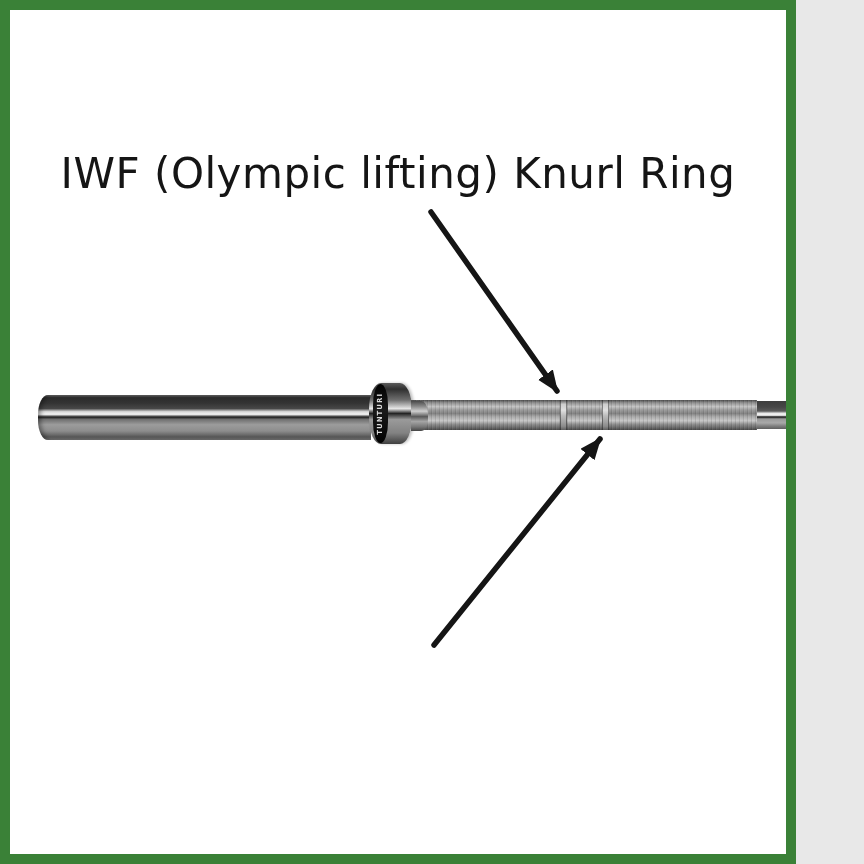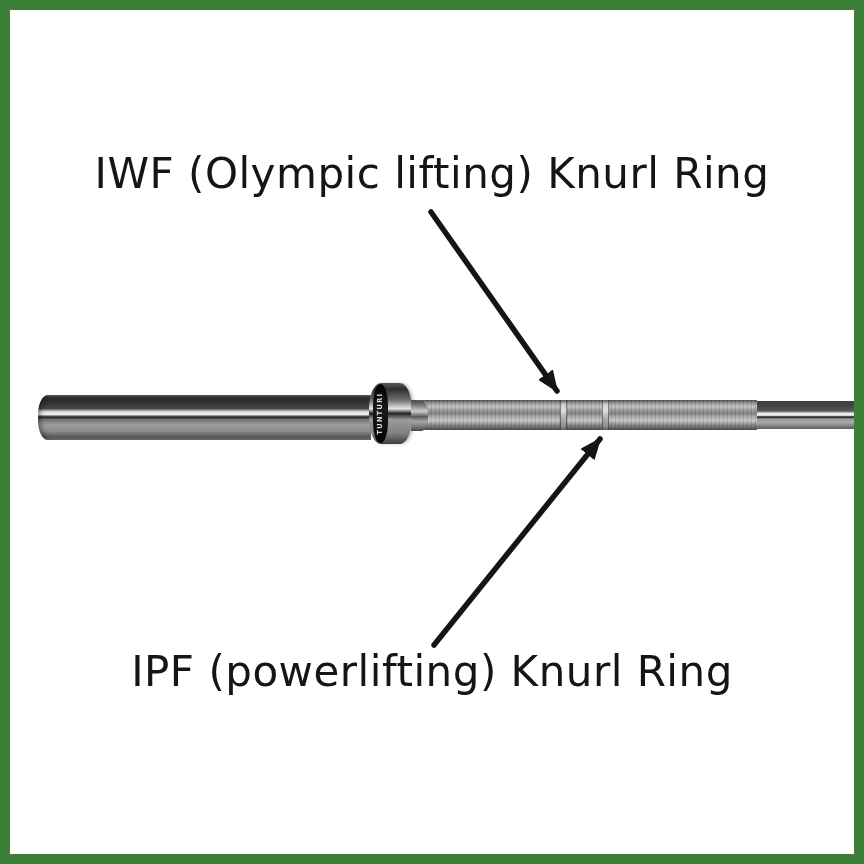--- a/index.html
+++ b/index.html
@@ -4,21 +4,21 @@
 <style>
   :root{
     --border-color:#3a8137;
     --bg:#ffffff;
     --ink:#151515;
   }
   *{margin:0;padding:0;box-sizing:border-box;}
   html,body{background:#e8e8e8;}
   .canvas{
     position:relative;
-    width:864px;height:864px;
+    width:796px;height:864px;
     background:var(--bg);
     overflow:hidden;
     font-family:"DejaVu Sans", sans-serif;
   }
   .border-overlay{
     position:absolute;inset:0;
     border:10px solid var(--border-color);
     pointer-events:none;
     z-index:10;
   }
@@ -108,21 +108,20 @@
   
   .arrows{position:absolute;inset:0;z-index:5;pointer-events:none;}
 </style>
 </head>
 <body>
 
 <div class="canvas">
 
   <div class="label label-top">IWF (Olympic lifting) Knurl Ring</div>
 
-  <div class="label label-bottom">IPF (powerlifting) Knurl Ring</div>
 
   <div class="barbell">
     <div class="sleeve"></div>
 
     <div class="collar">
       <div class="collar-band">
         <span class="collar-brand">TUNTURI</span>
       </div>
     </div>
 

